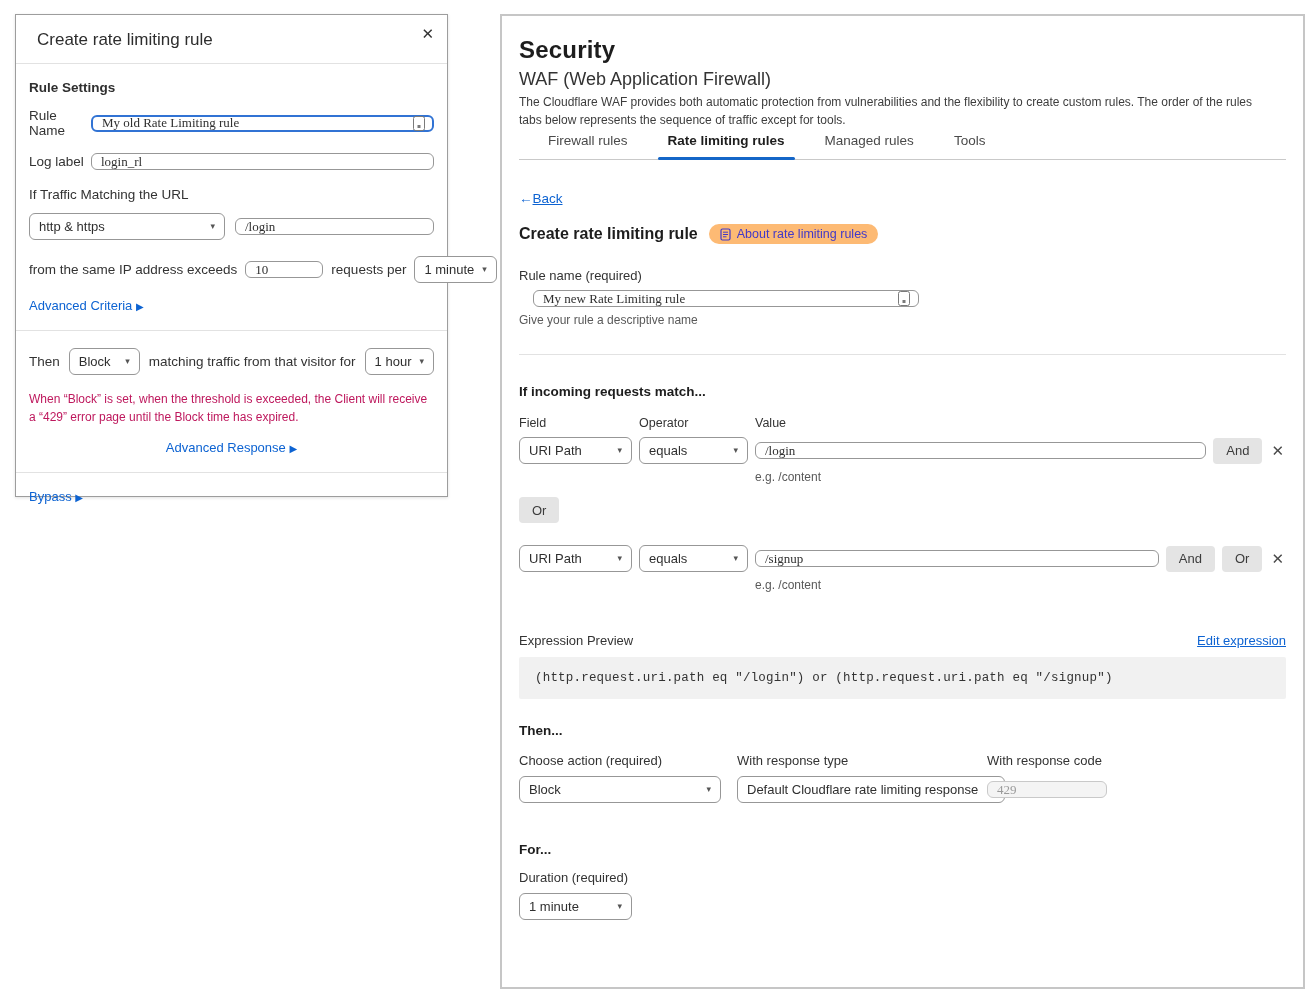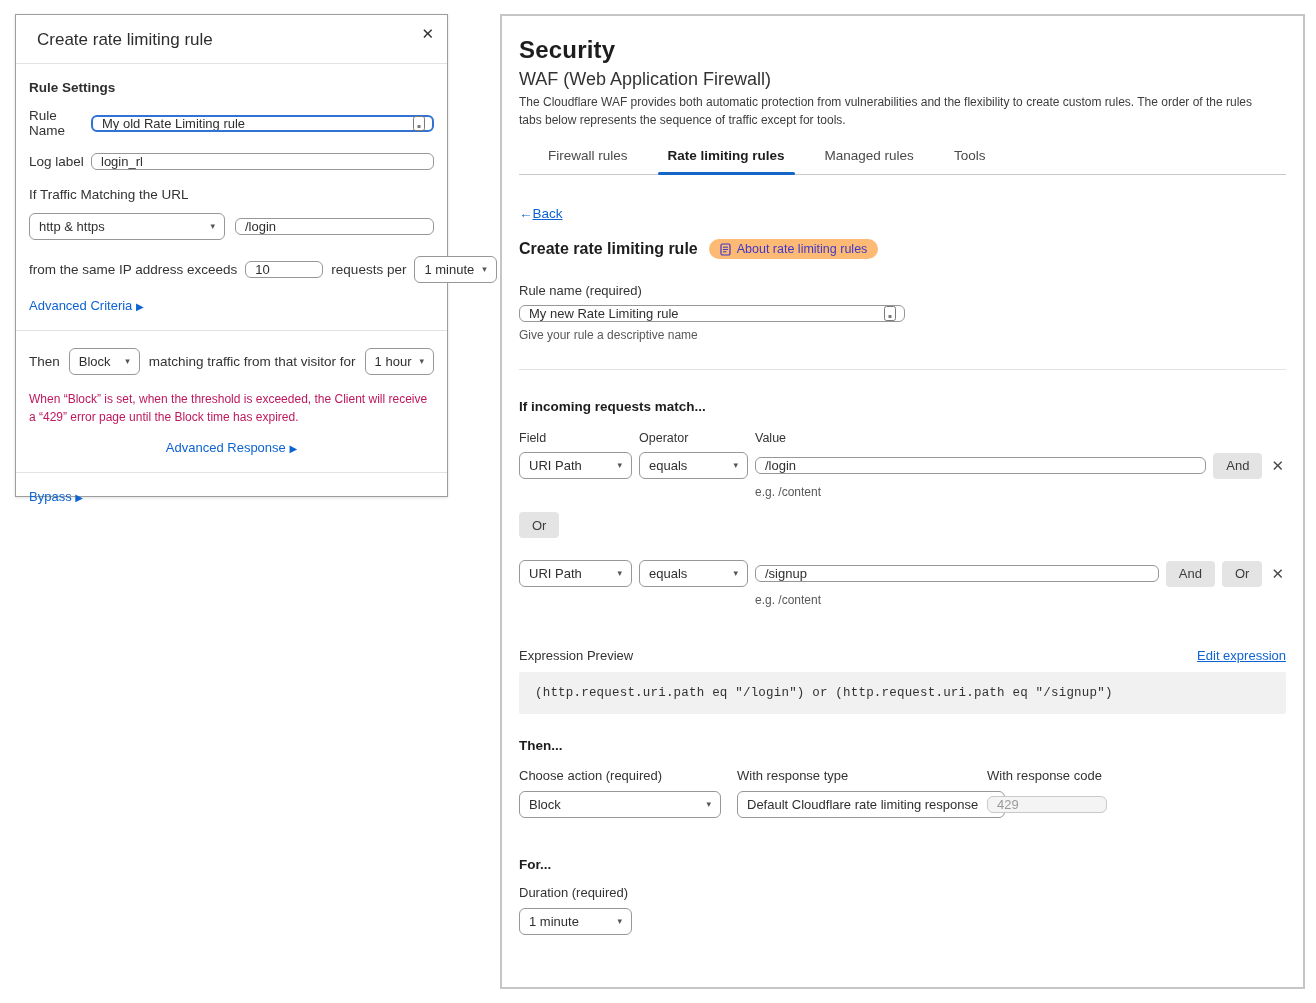--- a/index.html
+++ b/index.html
@@ -10,21 +10,21 @@
   .sel {
     display:flex; align-items:center; justify-content:space-between;
     border:1px solid #979797; border-radius:6px; background:#fff;
     height:27px; padding:0 9px; font-size:13px; color:#2f2f2f; cursor:pointer;
     gap:8px; white-space:nowrap;
   }
   .sel .caret { font-size:9px; color:#555; line-height:1; }
   .tbox {
     border:1px solid #979797; border-radius:6px; background:#fff;
     height:17px; padding:0 9px; font-size:13px; color:#2f2f2f; width:100%;
-    font-family:Liberation Sans, sans-serif;
+    font-family:Liberation Serif, serif;
   }
   .tbox.focused { border:2px solid #3173d4; }
   .tbox.disabled { background:#f4f4f4; color:#9a9a9a; border-color:#c9c9c9; }
   .gbtn {
     background:#e4e4e4; border:none; border-radius:4px; height:26px;
     padding:0 13px; font-size:13px; color:#3c3c3c; cursor:pointer;
     font-family:"Liberation Sans", sans-serif;
   }
   .xicon { font-size:15px; color:#4a4a4a; cursor:pointer; padding:0 2px; }
   .blue-link { color:#0d63d2; font-size:13px; cursor:pointer; text-decoration:none; }
@@ -61,21 +61,21 @@
 
   
   .card {
     position:absolute; left:500px; top:14px; width:805px; height:975px;
     background:#fff; border:2px solid #c6c6c6; padding:20px 17px 0 17px;
     overflow:hidden;
   }
   .sec-title { font-size:24px; font-weight:700; color:#1d1d1d; letter-spacing:.2px; }
   .sec-sub   { font-size:18px; color:#333; margin-top:5px; font-weight:400; }
   .sec-desc  { font-size:12px; color:#3d3d3d; margin-top:3px; line-height:1.5; }
-  .tabs { display:flex; gap:36px; padding-left:27px; margin-top:15px; border-bottom:1px solid #c9c9c9; }
+  .tabs { display:flex; gap:36px; padding-left:27px; border-bottom:1px solid #c9c9c9; }
   .tab { font-size:13.5px; color:#4a4a4a; padding:4px 2px 11px 2px; position:relative; cursor:pointer; }
   .tab.active { color:#1d1d1d; font-weight:700; }
   .tab.active::after { content:""; position:absolute; left:-8px; right:-8px; bottom:-1px; height:3px; background:#1466c8; border-radius:2px; }
   .back-link { display:inline-block; margin-top:31px; font-size:13.5px; color:#0d63d2; cursor:pointer; }
   .back-link .bl-text { text-decoration:underline; }
   .crl-row { display:flex; align-items:center; gap:11px; margin-top:17px; }
   .crl-heading { font-size:16px; font-weight:700; color:#1d1d1d; }
   .about-badge {
     display:inline-flex; align-items:center; gap:6px; background:#fdba74;
     color:#4238c8; font-size:12.5px; border-radius:11px; padding:3px 11px; cursor:pointer;
@@ -197,21 +197,21 @@
           <rect x="1" y="1" width="9" height="11" rx="1.5" fill="none" stroke="#4238c8" stroke-width="1.2"></rect>
           <line x1="3" y1="4.2" x2="8" y2="4.2" stroke="#4238c8" stroke-width="1"></line>
           <line x1="3" y1="6.5" x2="8" y2="6.5" stroke="#4238c8" stroke-width="1"></line>
           <line x1="3" y1="8.8" x2="6.5" y2="8.8" stroke="#4238c8" stroke-width="1"></line>
         </svg>
       <span>About rate limiting rules</span>
     </span>
   </div>
 
   <div class="flabel" style="margin-top:24px;">Rule name (required)</div>
-  <div style="margin-top:7px; position:relative; width:386px; display:flex; align-items:center;">
+  <div style="margin-top:7px; position:relative; width:386px; display:flex; align-items:center;margin-left:14px;">
     <input class="tbox" style="padding-right: 28px;" value="My new Rate Limiting rule">
     <span class="autofill-icon" style="position:absolute; right:9px;"></span>
   </div>
   <div class="helper" style="margin-top:6px;">Give your rule a descriptive name</div>
 
   <hr class="divider" style="margin-top:27px;">
 
   <div class="section-h" style="margin-top:29px;">If incoming requests match...</div>
 
   <div class="cond-labels" style="margin-top:17px;">

